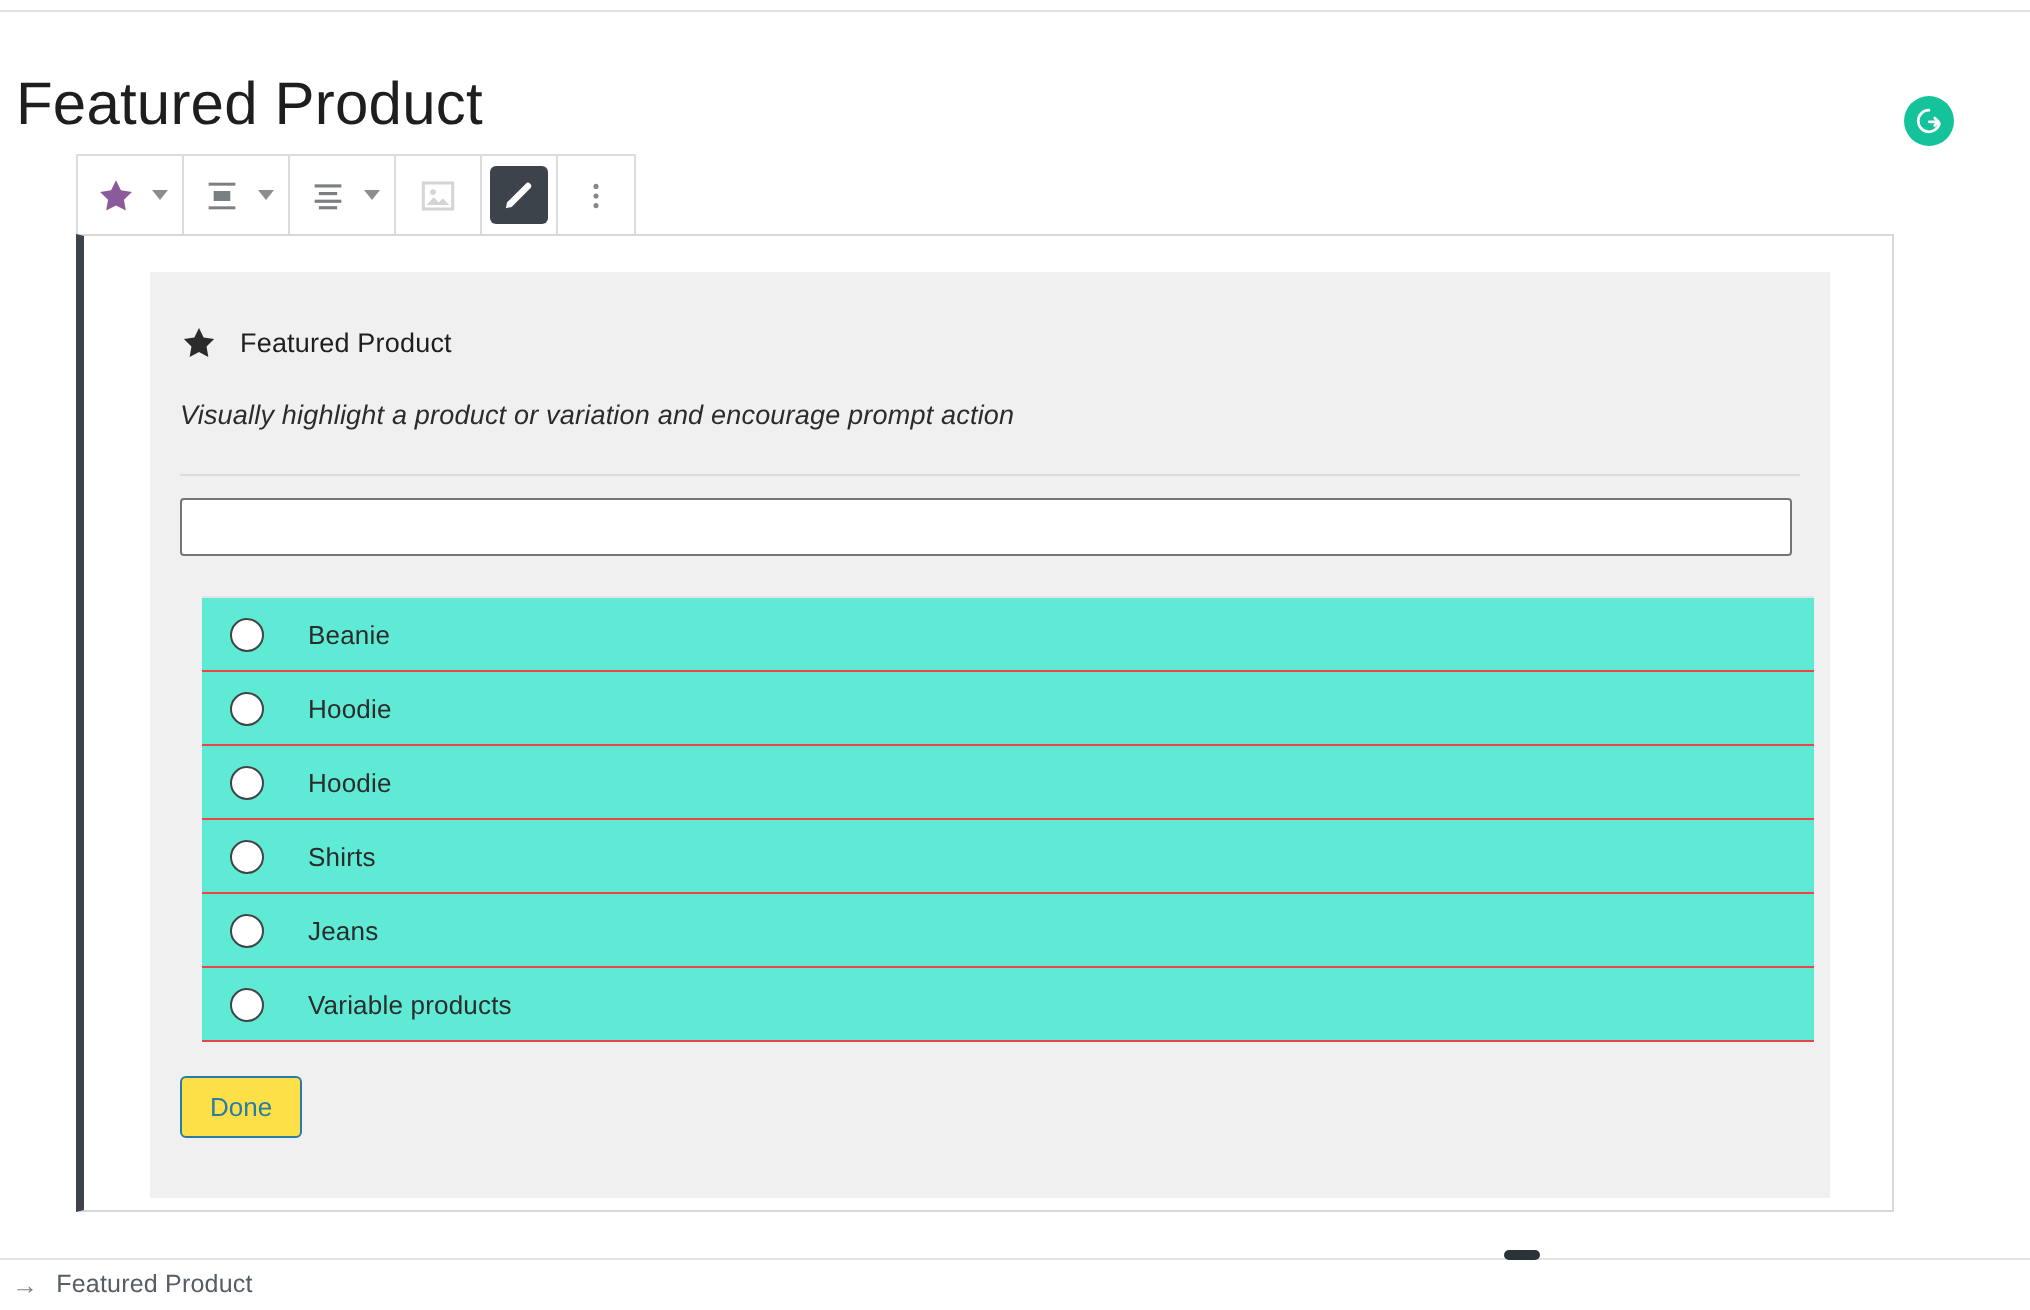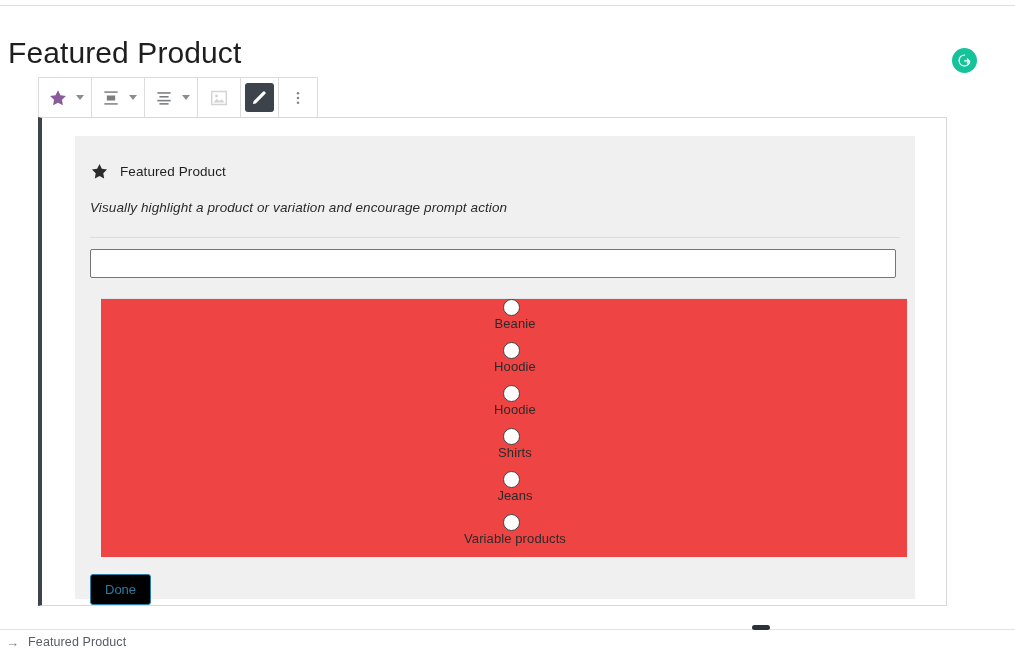--- a/index.html
+++ b/index.html
@@ -182,24 +182,23 @@
   .product-list {
     margin: 20px 0 0 26px;
     width: 806px;
     background: #ffffff;
     border-top: 1px solid #e4e4e4;
   }
   .product-row {
     display: flex;
     align-items: center;
     height: 36px;
-    border-bottom: 7px solid #ef4444;
+    border-bottom: 1px solid #ef4444;
     cursor: pointer;
-    background: #ef4444;
-    flex-direction: column;
+    background: #5eead4;
   }
   .radio {
     width: 17px;
     height: 17px;
     border: 1.7px solid #3f4447;
     border-radius: 50%;
     margin-left: 14px;
     box-sizing: border-box;
     background: #fff;
     flex: none;
@@ -210,21 +209,21 @@
     color: #2b2b2b;
     letter-spacing: 0.1px;
   }
 
   
   .done-btn {
     margin: 17px 0 0 15px;
     display: inline-block;
     height: 31px;
     padding: 0 14px;
-    background: #000000;
+    background: #fde047;
     border: 1px solid #2a7ca5;
     border-radius: 3px;
     color: #2a7ca5;
     font-family: "Liberation Sans", sans-serif;
     font-size: 13px;
     line-height: 29px;
     cursor: pointer;
     box-sizing: border-box;
   }
 

